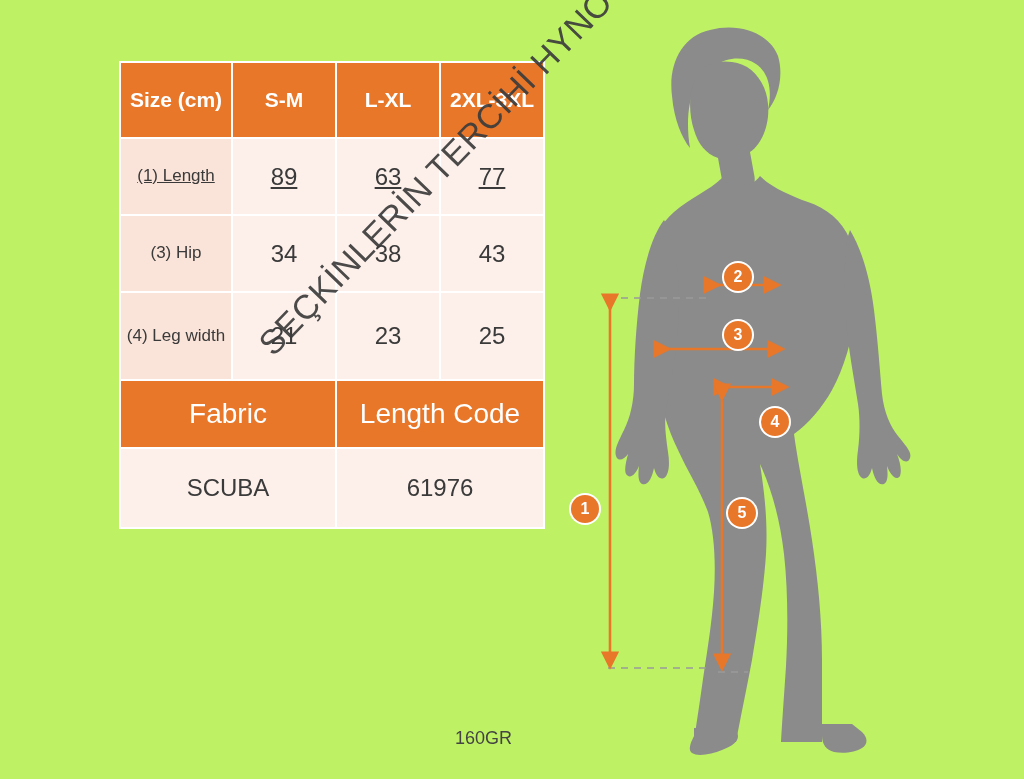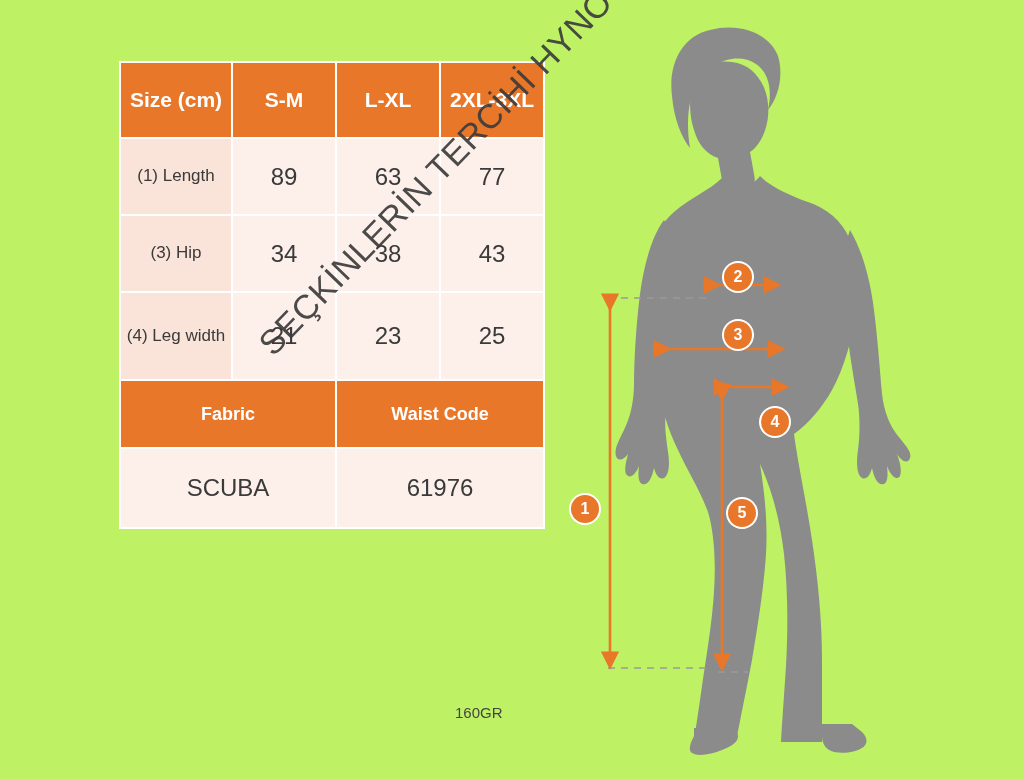--- a/index.html
+++ b/index.html
@@ -48,43 +48,43 @@
     background: #fae3d8;
     color: #3a3a3a;
     font-size: 17px;
     line-height: 1.2;
   }
   .row-val {
     background: #fdf0eb;
     color: #3a3a3a;
     font-size: 24px;
   }
-  tr.r1 td { height: 77px; }
+  tr.r1 td { height: 77px; text-decoration: underline; }
   tr.r2 td { height: 77px; }
   tr.r3 td { height: 77px; }
   tr.r4 td { height: 88px; }
   tr.r5 td { height: 100px; }
 
   .fabric-hdr {
     background: #e8772a;
     color: #ffffff;
-    font-weight: bold;
-    font-size: 18px;
+    font-weight: normal;
+    font-size: 28px;
     height: 68px;
   }
   .fabric-val {
     background: #fdf0eb;
     color: #3a3a3a;
     font-size: 24px;
     height: 80px;
   }
   .gram-note {
     position: absolute;
-    left: 455px; top: 704px;
-    font-size: 15px;
+    left: 455px; top: 728px;
+    font-size: 18px;
     color: #444;
   }
 
   
   .watermark {
     position: absolute;
     left: 265px; top: 330px;
     transform: rotate(-46deg);
     transform-origin: left center;
     font-size: 34px;
@@ -157,21 +157,21 @@
         <td class="row-val">43</td>
       </tr>
       <tr class="r4">
         <td class="row-label">(4) Leg width</td>
         <td class="row-val">21</td>
         <td class="row-val">23</td>
         <td class="row-val">25</td>
       </tr>
       <tr>
         <td class="fabric-hdr" colspan="2">Fabric</td>
-        <td class="fabric-hdr" colspan="2">Waist Code</td>
+        <td class="fabric-hdr" colspan="2">Length Code</td>
       </tr>
       <tr>
         <td class="fabric-val" colspan="2">SCUBA</td>
         <td class="fabric-val" colspan="2">61976</td>
       </tr>
     </tbody>
   </table>
 
   <div class="gram-note">160GR</div>
 

